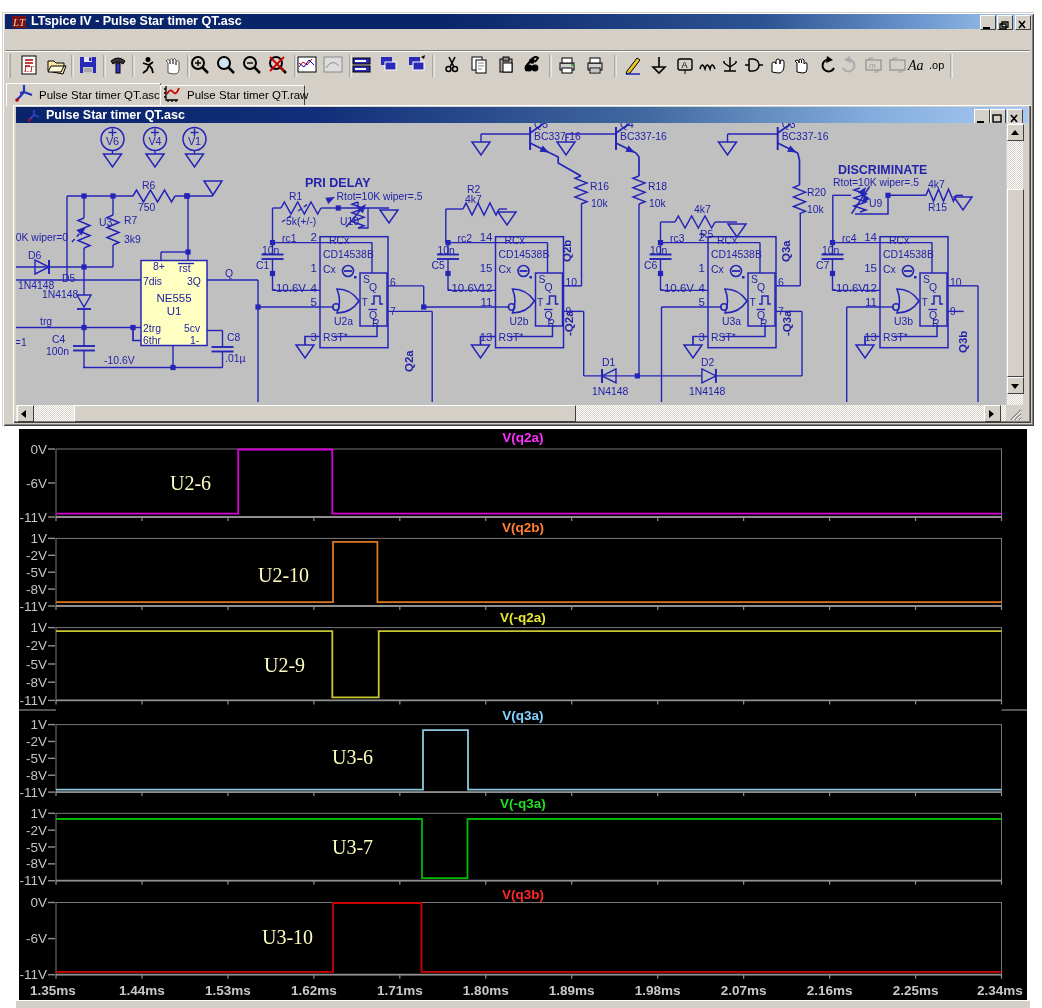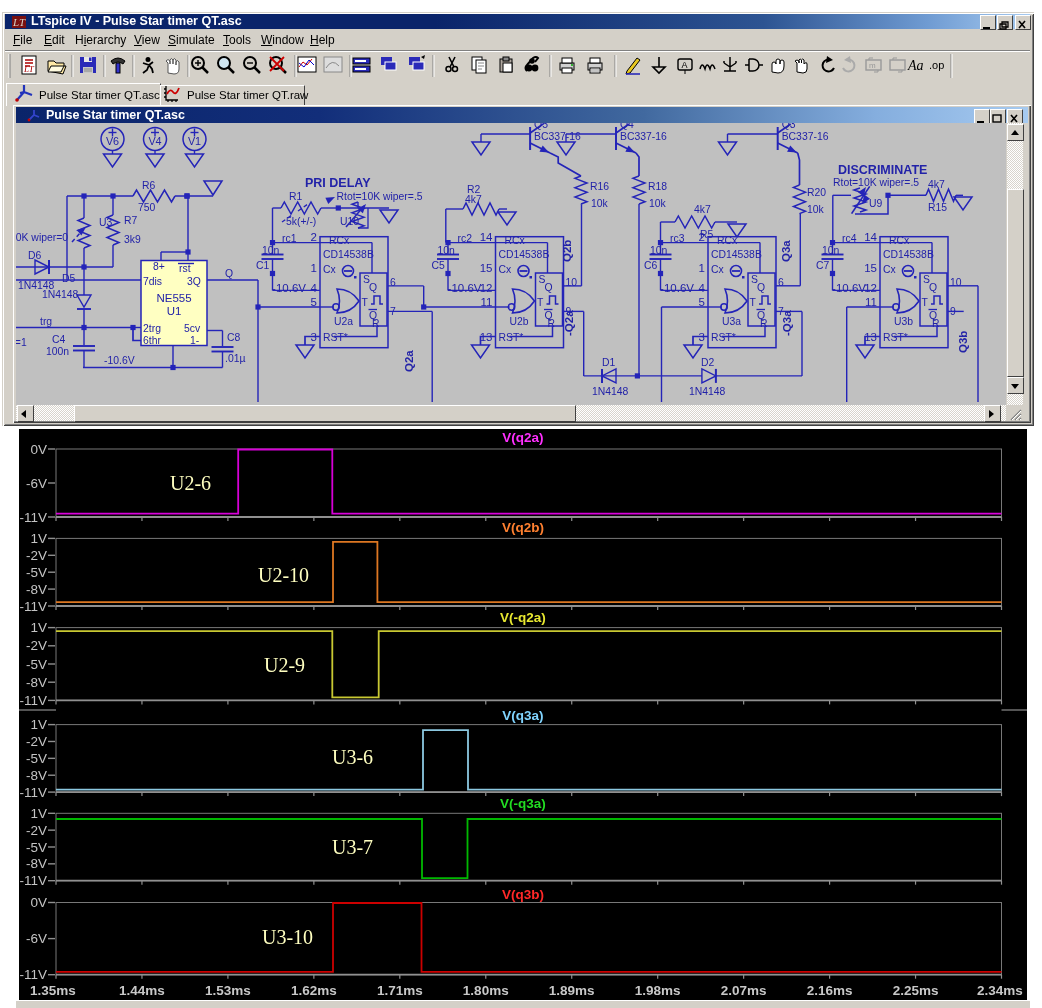--- a/index.html
+++ b/index.html
@@ -56,30 +56,20 @@
      <div class="wbtn" style="left:992px;"><svg width="12" height="11">
           <path d="M4 3h6v5h-6z M2 5h6v5h-6z" fill="none" stroke="#000" stroke-width="1.3"></path>
         </svg></div>
      <div class="wbtn" style="left:1010px;"><svg width="12" height="11">
           <path d="M3 2l6 7M9 2l-6 7" stroke="#000" stroke-width="1.6"></path>
         </svg></div>
      <svg class="abs" style="left:6px;top:1px;" width="17" height="14">
         <rect x="1" y="1" width="14" height="12" fill="#7a1010"></rect>
         <text x="2" y="11" font-size="11" font-style="italic" fill="#d4d0c8" font-family="Liberation Serif">LT</text>
       </svg>
-  </div>
-  <div class="abs" id="menubar">
-    <span style="left:8px"><u>F</u>ile</span>
-    <span style="left:39px"><u>E</u>dit</span>
-    <span style="left:70px">H<u>i</u>erarchy</span>
-    <span style="left:129px"><u>V</u>iew</span>
-    <span style="left:163px"><u>S</u>imulate</span>
-    <span style="left:218px"><u>T</u>ools</span>
-    <span style="left:256px"><u>W</u>indow</span>
-    <span style="left:305px"><u>H</u>elp</span>
   </div>
   <div class="abs" id="toolbar"><svg id="tbsvg" width="1025" height="30">
         <line x1="67" y1="4" x2="67" y2="26" stroke="#808080" stroke-width="1"></line>
         <line x1="68" y1="4" x2="68" y2="26" stroke="#ffffff" stroke-width="1"></line>
         <line x1="99" y1="4" x2="99" y2="26" stroke="#808080" stroke-width="1"></line>
         <line x1="100" y1="4" x2="100" y2="26" stroke="#ffffff" stroke-width="1"></line>
         <line x1="128" y1="4" x2="128" y2="26" stroke="#808080" stroke-width="1"></line>
         <line x1="129" y1="4" x2="129" y2="26" stroke="#ffffff" stroke-width="1"></line>
         <line x1="183" y1="4" x2="183" y2="26" stroke="#808080" stroke-width="1"></line>
         <line x1="184" y1="4" x2="184" y2="26" stroke="#ffffff" stroke-width="1"></line>

